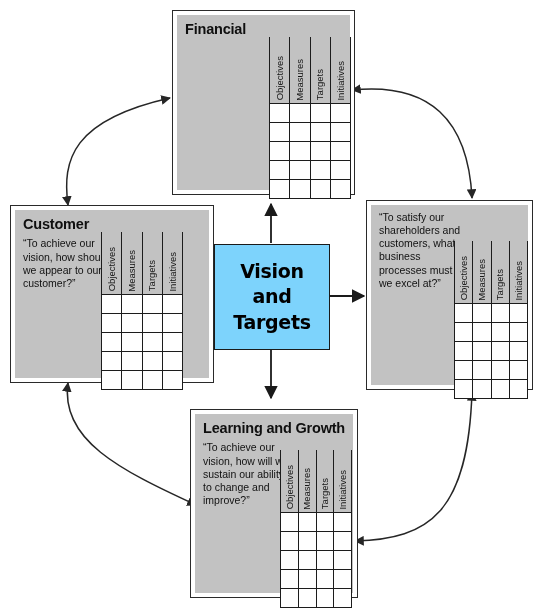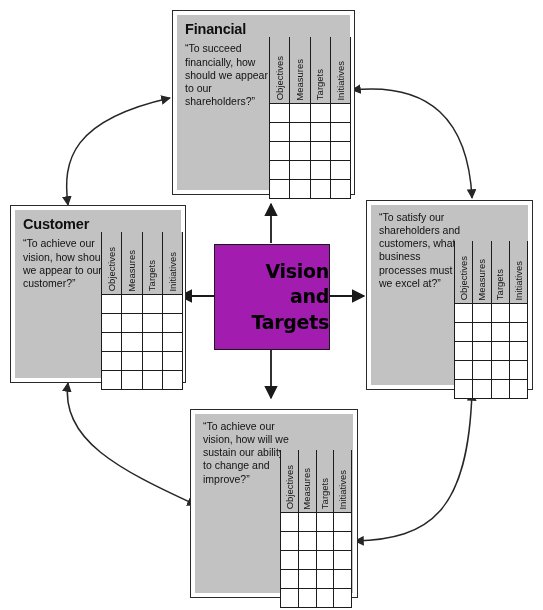--- a/index.html
+++ b/index.html
@@ -94,26 +94,26 @@
     line-height: 1;
     padding: 2px 0 3px 0;
     margin: 0 auto;
     letter-spacing: 0px;
   }
 
   
   #vision-box {
     position: absolute;
     z-index: 3;
-    background: #a21caf;
+    background: #7dd3fc;
     border: 1.5px solid #1a1a1a;
     box-sizing: border-box;
     display: flex;
     flex-direction: column;
-    align-items: flex-end;
+    align-items: center;
     justify-content: center;
   }
   .vision-line {
     font-family: "DejaVu Sans", sans-serif;
     font-weight: bold;
     font-size: 19px;
     color: #000000;
     line-height: 1.32;
     letter-spacing: -0.3px;
     text-align: center;
@@ -152,21 +152,20 @@
     <line x1="271" y1="349" x2="271" y2="398" stroke="#1a1a1a" stroke-width="1.8" marker-end="url(#ah-big)"></line>
 
     <line x1="215" y1="296" x2="180" y2="296" stroke="#1a1a1a" stroke-width="1.8" marker-end="url(#ah-big)"></line>
 
     <line x1="329" y1="296" x2="364" y2="296" stroke="#1a1a1a" stroke-width="1.8" marker-end="url(#ah-big)"></line>
   </svg>
 
   <div class="persp-box" id="box-financial" style="left:172px; top:10px; width:183px; height:185px;">
     <div class="persp-inner">
       <div class="persp-title">Financial</div>
-      <div class="persp-question">“To succeed financially, how should we appear to our shareholders?”</div>
       <table class="sc-table sc-table-financial" style="left:92px; top:22px; width:82px;">
           <thead>
             <tr style="height: 66px;">
               <td class="sc-head">
                 <span class="sc-head-label">Objectives</span>
               </td>
               <td class="sc-head">
                 <span class="sc-head-label">Measures</span>
               </td>
               <td class="sc-head">
@@ -206,21 +205,21 @@
               <td>&nbsp;</td>
               <td>&nbsp;</td>
               <td>&nbsp;</td>
               <td>&nbsp;</td>
             </tr>
           </tbody>
         </table>
     </div>
   </div>
 
-  <div class="persp-box" id="box-customer" style="left:10px; top:205px; width:176px; height:178px;">
+  <div class="persp-box" id="box-customer" style="left:10px; top:205px; width:204px; height:178px;">
     <div class="persp-inner">
       <div class="persp-title">Customer</div>
       <div class="persp-question">“To achieve our vision, how should we appear to our customer?”</div>
       <table class="sc-table sc-table-customer" style="left:86px; top:22px; width:82px;">
           <thead>
             <tr style="height: 62px;">
               <td class="sc-head">
                 <span class="sc-head-label">Objectives</span>
               </td>
               <td class="sc-head">
@@ -321,20 +320,21 @@
               <td>&nbsp;</td>
               <td>&nbsp;</td>
             </tr>
           </tbody>
         </table>
     </div>
   </div>
 
   <div class="persp-box" id="box-learning" style="left:190px; top:409px; width:168px; height:189px;">
     <div class="persp-inner">
+      <div class="persp-title">Learning and Growth</div>
       <div class="persp-question">“To achieve our vision, how will we sustain our ability to change and improve?”</div>
       <table class="sc-table sc-table-learning" style="left:85px; top:36px; width:72px;">
           <thead>
             <tr style="height: 62px;">
               <td class="sc-head">
                 <span class="sc-head-label">Objectives</span>
               </td>
               <td class="sc-head">
                 <span class="sc-head-label">Measures</span>
               </td>

